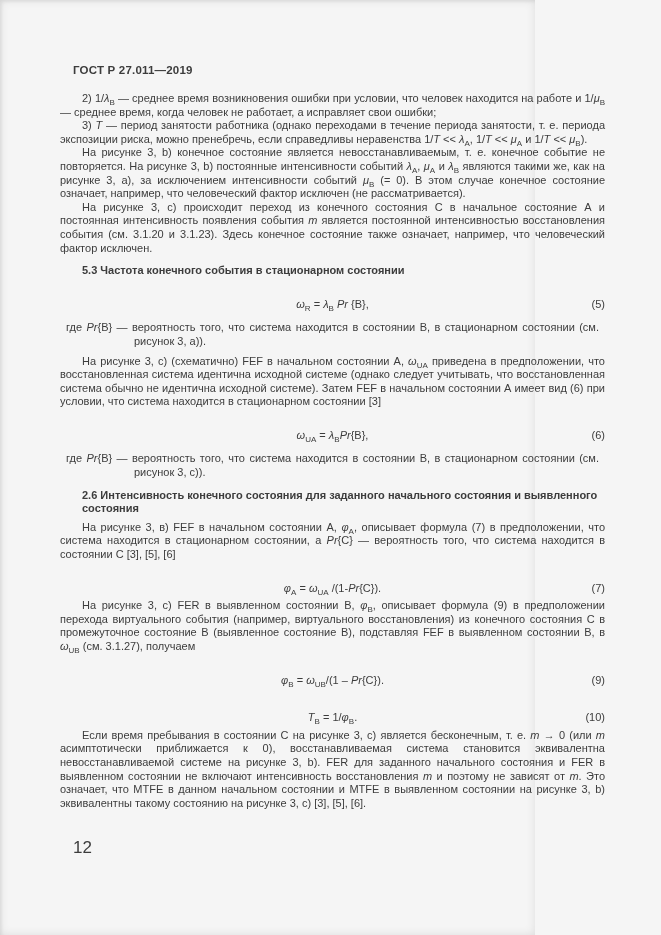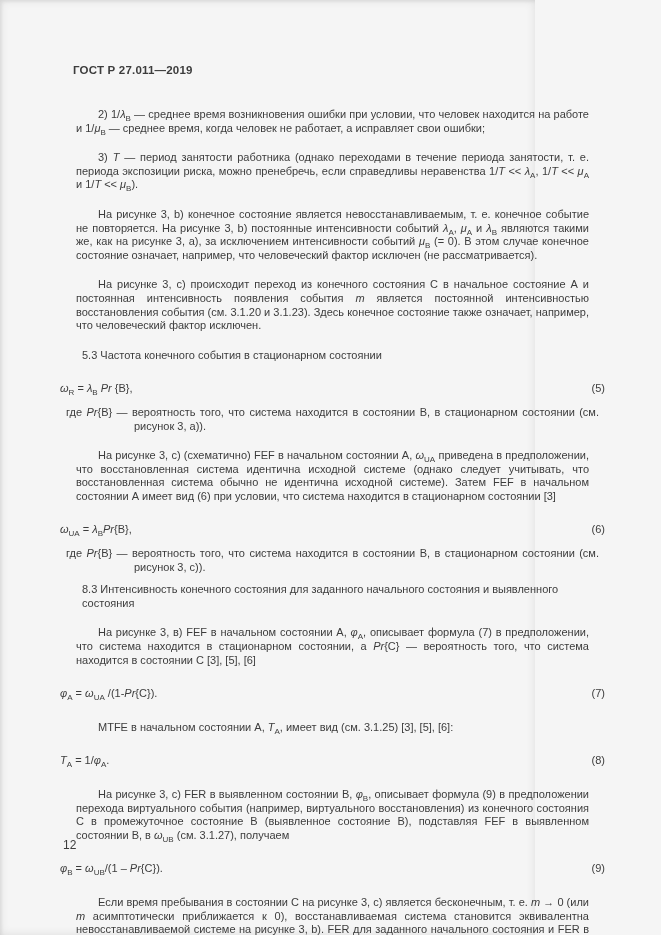--- a/index.html
+++ b/index.html
@@ -16,30 +16,30 @@
     box-shadow:inset 0 0 10px rgba(0,0,0,.10), inset 2px 2px 3px rgba(0,0,0,.05);
   }
   .running-header{
     position:absolute;top:64px;left:73px;
     font-size:11.5px;font-weight:bold;letter-spacing:.2px;
   }
   .content{
     position:absolute;top:92px;left:60px;width:545px;
     font-size:11px;line-height:13.6px;text-align:justify;
   }
-  .para{margin:16px;text-indent:22px;}
+  .para{margin:0;text-indent:22px;}
   .hang{margin:6px;padding-left:68px;text-indent:-68px;}
-  .heading{font-weight:normal;text-align:left;margin:9px 0 5px 22px;text-indent:0;}
-  .formula-row{position:relative;text-align:left;padding:4px 0;text-indent:0;margin-top:16px;}
+  .heading{font-weight:bold;text-align:left;margin:9px 0 5px 22px;text-indent:0;}
+  .formula-row{position:relative;text-align:center;padding:4px 0;text-indent:0;margin-top:16px;}
   .formula-expr{display:inline-block;}
   .formula-number{position:absolute;right:0;top:4px;}
   sub{font-size:8px;line-height:0;vertical-align:-3px;}
   i{font-style:italic;}
   .page-number{
-    position:absolute;left:63px;top:838px;font-size:12px;
+    position:absolute;left:73px;top:838px;font-size:17px;
   }
 </style>
 </head>
 <body style="--page-bg: #f5f5f5; --text-color: #3c3c3c;">
 
 <div class="page">
 
   <div class="running-header">ГОСТ Р 27.011—2019</div>
 
   <div class="content">
@@ -60,44 +60,43 @@
     <p class="hang">где <i>Pr</i>{В} — вероятность того, что система находится в состоянии В, в стационарном состоянии (см. рисунок 3, а)).</p>
     <p class="para">На рисунке 3, с) (схематично) FEF в начальном состоянии А, <i>ω</i><sub>UA</sub> приведена в предположении, что восстановленная система идентична исходной системе (однако следует учитывать, что восстановленная система обычно не идентична исходной системе). Затем FEF в начальном состоянии А имеет вид (6) при условии, что система находится в стационарном состоянии [3]</p>
 
     <div class="formula-row">
       <span class="formula-expr"><i>ω</i><sub>UA</sub> = <i>λ</i><sub>В</sub><i>Pr</i>{В},</span>
       <span class="formula-number">(6)</span>
     </div>
 
     <p class="hang">где <i>Pr</i>{В} — вероятность того, что система находится в состоянии В, в стационарном состоянии (см. рисунок 3, с)).</p>
 
-    <p class="heading">8.3 Интенсивность конечного состояния для заданного начального состояния и выявленного состояния</p>
+    <p class="heading">2.6 Интенсивность конечного состояния для заданного начального состояния и выявленного состояния</p>
 
     <p class="para">На рисунке 3, в) FEF в начальном состоянии А, <i>φ</i><sub>А</sub>, описывает формула (7) в предположении, что система находится в стационарном состоянии, а <i>Pr</i>{С} — вероятность того, что система находится в состоянии С [3], [5], [6]</p>
 
     <div class="formula-row">
       <span class="formula-expr"><i>φ</i><sub>А</sub> = <i>ω</i><sub>UA</sub> /(1-<i>Pr</i>{С}).</span>
       <span class="formula-number">(7)</span>
     </div>
 
-    <p class="para">MTFE в начальном состоянии А, <i>Т</i><sub>А</sub>, имеет вид (см. 3.1.25) [3], [5], [6]:</p>
 
-    <div class="formula-row">
-      <span class="formula-expr"><i>Т</i><sub>А</sub> = 1/<i>φ</i><sub>А</sub>.</span>
-      <span class="formula-number">(8)</span>
-    </div>
 
     <p class="para">На рисунке 3, с) FER в выявленном состоянии В, <i>φ</i><sub>В</sub>, описывает формула (9) в предположении перехода виртуального события (например, виртуального восстановления) из конечного состояния С в промежуточное состояние В (выявленное состояние В), подставляя FEF в выявленном состоянии В, в <i>ω</i><sub>UB</sub> (см. 3.1.27), получаем</p>
 
     <div class="formula-row">
       <span class="formula-expr"><i>φ</i><sub>В</sub> = <i>ω</i><sub>UB</sub>/(1 – <i>Pr</i>{С}).</span>
       <span class="formula-number">(9)</span>
     </div>
 
 
+    <div class="formula-row">
+      <span class="formula-expr"><i>Т</i><sub>В</sub> = 1/<i>φ</i><sub>В</sub>.</span>
+      <span class="formula-number">(10)</span>
+    </div>
 
 
     <p class="para">Если время пребывания в состоянии С на рисунке 3, с) является бесконечным, т. е. <i>m</i> → 0 (или <i>m</i> асимптотически приближается к 0), восстанавливаемая система становится эквивалентна невосстанавливаемой системе на рисунке 3, b). FER для заданного начального состояния и FER в выявленном состоянии не включают интенсивность восстановления <i>m</i> и поэтому не зависят от <i>m</i>. Это означает, что MTFE в данном начальном состоянии и MTFE в выявленном состоянии на рисунке 3, b) эквивалентны такому состоянию на рисунке 3, с) [3], [5], [6].</p>
 
   </div>
 
   <div class="page-number">12</div>
 
 </div>
 

